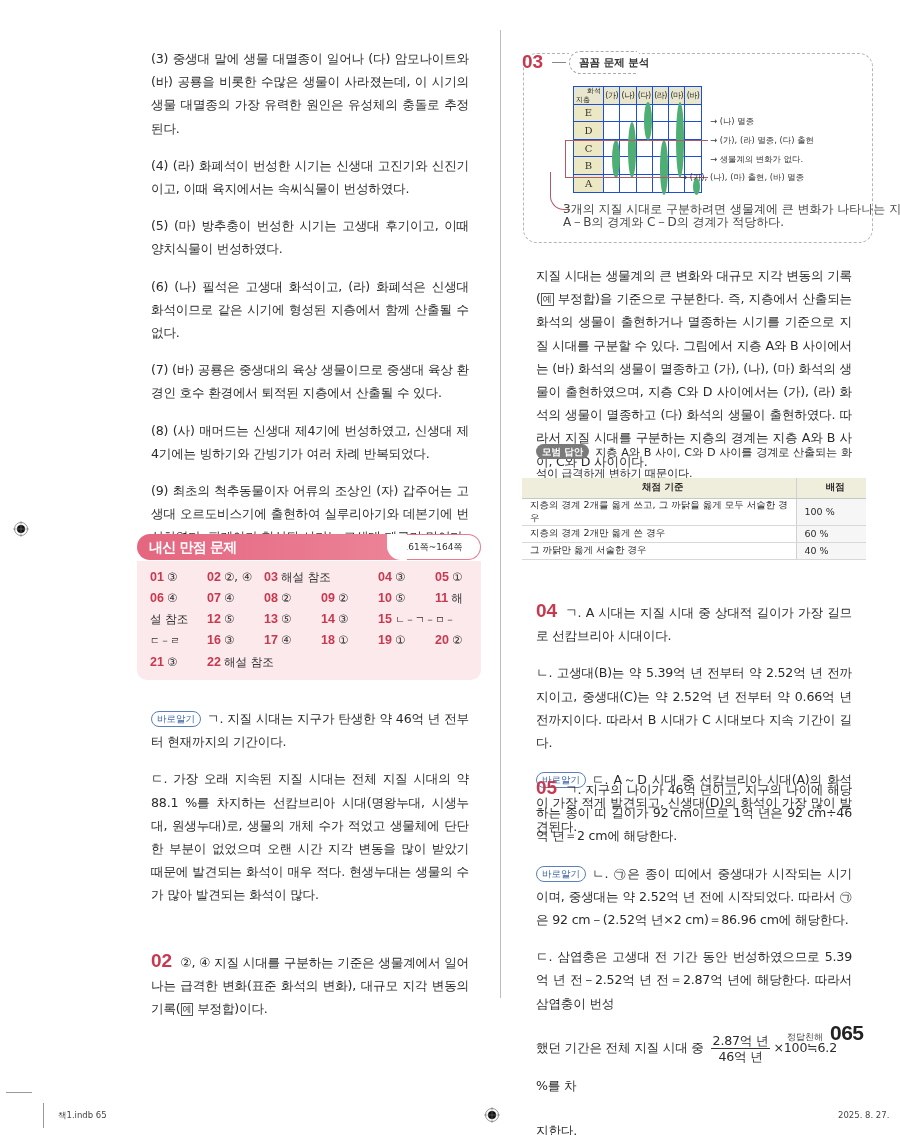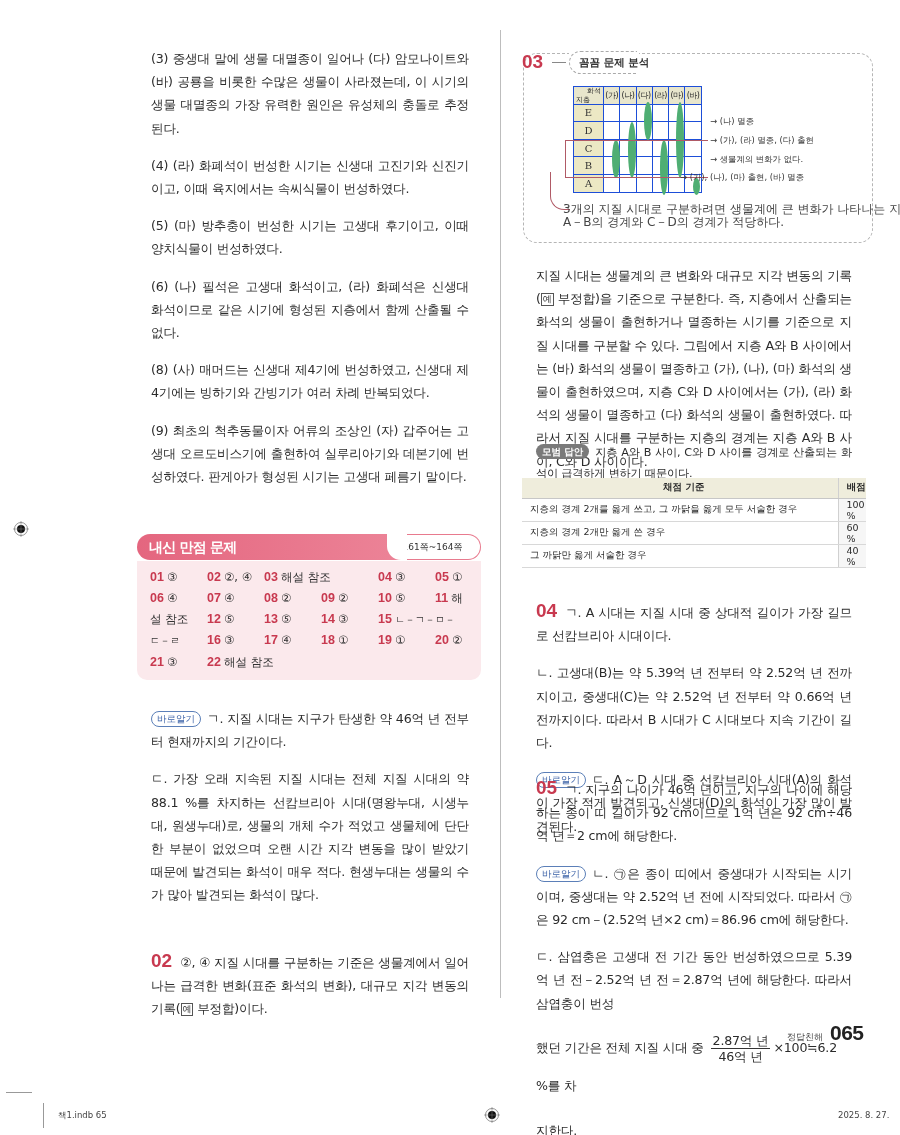--- a/index.html
+++ b/index.html
@@ -34,21 +34,21 @@
   .boundary-line { position: absolute; height: 1px; background: #b05a66; }
   .bracket { position: absolute; border: 1px solid #b05a66; border-right: none; }
   .anno { position: absolute; font-size: 8.4px; line-height: 10px; color: #333; white-space: nowrap; }
   .note { position: absolute; left: 563px; top: 203px; font-size: 12px; line-height: 13px; color: #444; white-space: nowrap; }
   .note-arrow { position: absolute; left: 550px; top: 172px; width: 20px; height: 38px; border-left: 1px solid #b05a66; border-bottom: 1px solid #b05a66; border-radius: 0 0 0 14px; }
 
   
   .grade-table { position: absolute; left: 522px; top: 478px; width: 344px; border-collapse: collapse; font-size: 9.5px; }
   .grade-table th { background: #efeddc; text-align: center; font-weight: bold; height: 20px; padding-left: 8px; border-bottom: 1px solid #c7c7c7; }
   .grade-table td { height: 17px; padding-left: 8px; border-bottom: 1px solid #d8d8d8; }
-  .grade-table .pt { width: 28px; border-left: 1px solid #d0d0d0; background: #f6f6f6; margin-left: 33px; }
+  .grade-table .pt { width: 70px; border-left: 1px solid #d0d0d0; background: #f6f6f6; margin-left: 33px; }
   .grade-table th.pt { background: #efeddc; }
 
   
   .ans-head { position: absolute; left: 137px; top: 534px; width: 344px; height: 26px; }
   .ans-head-bar { position: absolute; left: 0; top: 0; width: 260px; height: 26px; background: linear-gradient(90deg, #e4667f, #ec8397); border-radius: 13px 0 0 13px; color: #fff; font-weight: bold; font-size: 14px; line-height: 26px; padding-left: 12px; letter-spacing: -0.8px; }
   .ans-head-pages { position: absolute; right: 0; top: 0; width: 96px; height: 26px; border: 1px solid #e87a8e; border-radius: 0 13px 13px 0; border-left: none; background: #fff; font-size: 9px; line-height: 24px; text-align: center; color: #333; }
   .ans-head-curve { position: absolute; left: 250px; top: 0; width: 20px; height: 26px; background: #fff; border-radius: 0 0 0 14px; }
   .ans-box { position: absolute; left: 137px; top: 561px; width: 344px; height: 119px; background: #fbe9ec; border-radius: 0 0 10px 10px; padding: 6px 8px 0 13px; }
   .ans-grid { display: grid; grid-template-columns: 57px 57px 57px 57px 57px 44px; row-gap: 0; font-size: 11.6px; line-height: 20.8px; }
   .ans-num { font-family: "Liberation Sans", sans-serif; font-weight: bold; color: #c8394f; font-size: 12.5px; margin-right: 3px; }
@@ -68,20 +68,21 @@
   .frac .den { display: block; }
 </style>
 </head>
 <body>
 
 <div class="col col-left">
   <p class="p">(3) 중생대 말에 생물 대멸종이 일어나 (다) 암모나이트와 (바) 공룡을 비롯한 수많은 생물이 사라졌는데, 이 시기의 생물 대멸종의 가장 유력한 원인은 유성체의 충돌로 추정된다.</p>
   <p class="p">(4) (라) 화폐석이 번성한 시기는 신생대 고진기와 신진기이고, 이때 육지에서는 속씨식물이 번성하였다.</p>
   <p class="p">(5) (마) 방추충이 번성한 시기는 고생대 후기이고, 이때 양치식물이 번성하였다.</p>
   <p class="p">(6) (나) 필석은 고생대 화석이고, (라) 화폐석은 신생대 화석이므로 같은 시기에 형성된 지층에서 함께 산출될 수 없다.</p>
+  <p class="p">(7) (바) 공룡은 중생대의 육상 생물이므로 중생대 육상 환경인 호수 환경에서 퇴적된 지층에서 산출될 수 있다.</p>
   <p class="p">(8) (사) 매머드는 신생대 제4기에 번성하였고, 신생대 제4기에는 빙하기와 간빙기가 여러 차례 반복되었다.</p>
   <p class="p">(9) 최초의 척추동물이자 어류의 조상인 (자) 갑주어는 고생대 오르도비스기에 출현하여 실루리아기와 데본기에 번성하였다. 판게아가 형성된 시기는 고생대 페름기 말이다.</p>
 </div>
 
 <div class="divider-v"></div>
 
 <svg class="reg-mark" style="left:13px; top:521px;" viewBox="0 0 16 16">
   <circle cx="8" cy="8" r="6.5" fill="none" stroke="#777" stroke-width="0.8"></circle>
   <circle cx="8" cy="8" r="4" fill="#111"></circle>
   <line x1="0" y1="8" x2="16" y2="8" stroke="#777" stroke-width="0.6"></line>

